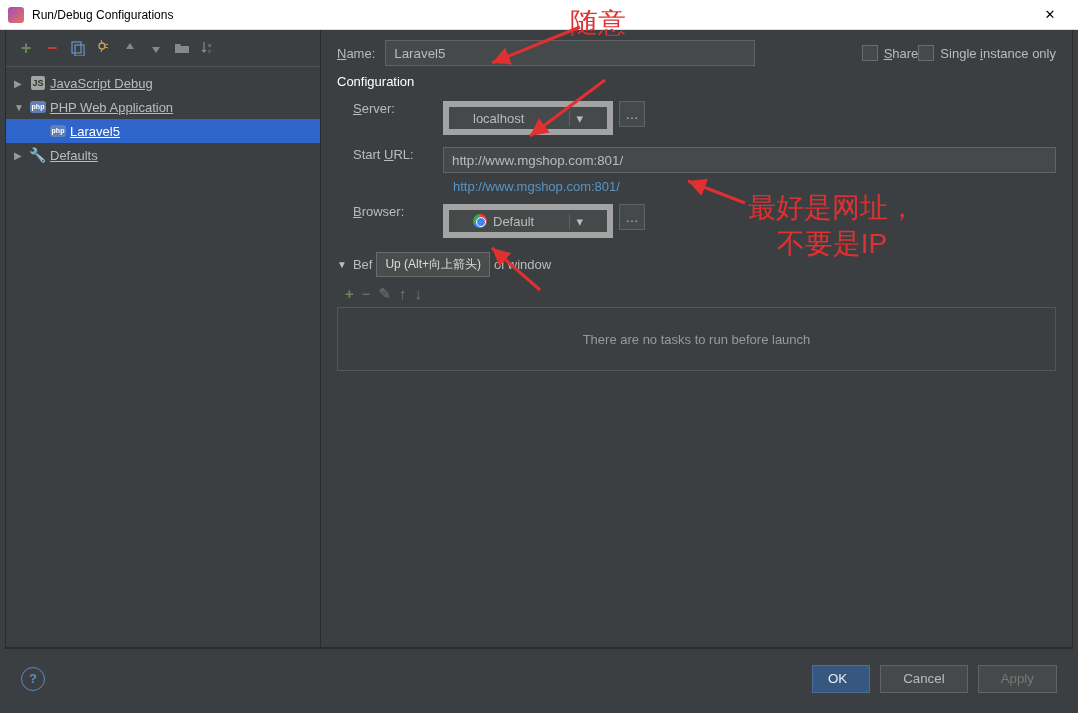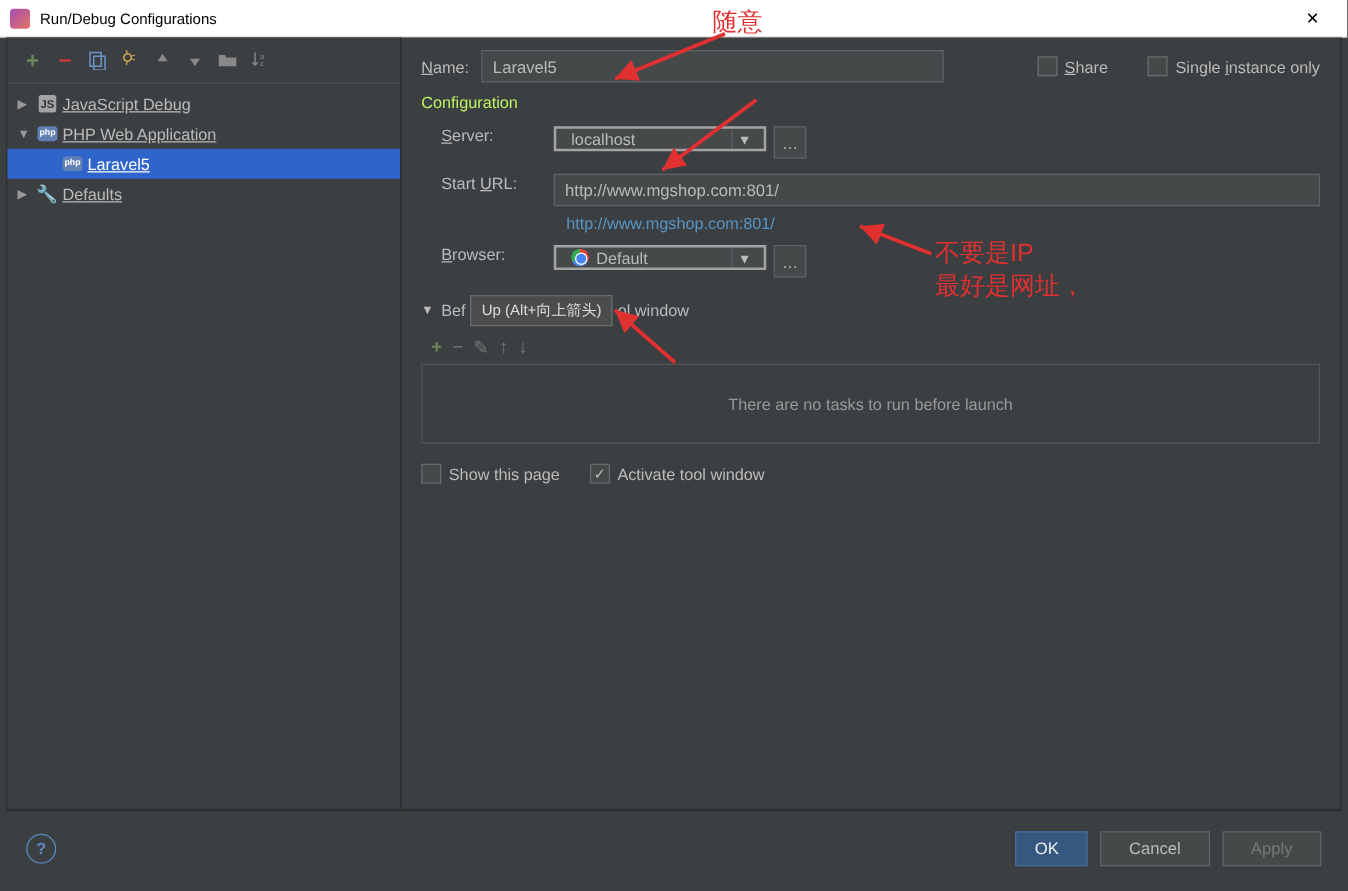--- a/index.html
+++ b/index.html
@@ -119,38 +119,38 @@
   display: inline-block;
   margin-right: 6px;
   vertical-align: middle;
 }
 .checkbox.checked::after {
   content: "✓"; color: #bbb; font-size: 12px;
   display: block; text-align: center; line-height: 14px;
 }
 
 .section-title {
-  color: #bef264; margin: 8px 0 12px 0;
+  color: #ffffff; margin: 8px 0 12px 0;
 }
 .form-row {
   display: flex; align-items: flex-start;
   margin-bottom: 12px;
 }
 .form-row .flabel {
   width: 90px; text-align: left;
   color: #bbb;
 }
 .form-row .flabel .u { text-decoration: underline; }
 .select {
   background: #45494a;
-  border: 2px solid #a3a3a3;
-  color: #bbb;
-  height: 20px;
+  border: 6px solid #a3a3a3;
+  color: #bbb;
+  height: 34px;
   display: flex; align-items: center;
-  padding: 0 12px;
+  padding: 0 24px;
 }
 .select .dd-arrow {
   border-left: 1px solid #606365;
   padding-left: 6px; margin-left: auto;
   color: #bbb;
 }
 .iconbtn {
   width: 26px; height: 26px;
   background: #45494a;
   border: 1px solid #606365;
@@ -229,23 +229,24 @@
   color: #eee;
   padding-left: 15px;
 }
 .footer button:disabled { color: #777; }
 
 
 .annotation {
   position: absolute;
   color: #e03030;
   font-family: "Microsoft YaHei", SimSun, sans-serif;
-  font-size: 20px;
+  font-size: 28px;
   pointer-events: none;
   z-index: 20;
+  text-align: center;
 }
 svg.arrow-svg {
   position: absolute;
   pointer-events: none;
   z-index: 19;
 }
 .u { text-decoration: underline; }
 
 
 .js-icon { background: #a3a3a3; color: #323330; font-size: 9px; font-weight: bold; width: 14px; height: 14px; text-align: center; line-height: 14px; border-radius: 2px; }
@@ -339,21 +340,21 @@
         <span class="cfg-icon wrench-icon">🔧</span>
         <span class="label">Defaults</span>
       </div>
     </div>
   </div>
 
   <div class="right-panel">
     <div class="row">
       <span class="lbl"><span class="u">N</span>ame:</span>
       <input class="input-text" style="width: 370px;" value="Laravel5">
-      <div style="margin-left:auto; display:flex; align-items:center; gap:32px;">
+      <div style="margin-left:auto; display:flex; align-items:center; gap:0;">
         <label style="display:flex;align-items:center;cursor:pointer;">
           <span class="checkbox"></span>
           <span><span class="u">S</span>hare</span>
         </label>
         <label style="display:flex;align-items:center;cursor:pointer;">
           <span class="checkbox"></span>
           <span>Single <span class="u">i</span>nstance only</span>
         </label>
       </div>
     </div>
@@ -399,46 +400,36 @@
       <span class="m-btn">−</span>
       <span class="m-btn">✎</span>
       <span class="m-btn">↑</span>
       <span class="m-btn">↓</span>
     </div>
 
     <div class="task-box">
       <span>There are no tasks to run before launch</span>
     </div>
 
-    <div class="bottom-checks">
-      <label style="display:flex;align-items:center;cursor:pointer;">
-        <span class="checkbox"></span>
-        <span>Show this page</span>
-      </label>
-      <label style="display:flex;align-items:center;cursor:pointer;">
-        <span class="checkbox checked"></span>
-        <span>Activate tool window</span>
-      </label>
-    </div>
   </div>
 </div>
 
 <div class="footer">
   <div class="help">?</div>
   <div class="btns">
     <button class="primary">OK</button>
     <button>Cancel</button>
     <button disabled="">Apply</button>
   </div>
 </div>
 
 <div class="annotation" style="top:4px; left:570px;">随意</div>
 <div class="annotation" style="top:190px; left:748px; line-height:1.3;">
+  <div>最好是网址，</div>
   <div>不要是IP</div>
-  <div>最好是网址，</div>
 </div>
 
 <svg class="arrow-svg" style="top:25px; left:480px;" width="120" height="50">
   <defs>
       <marker id="ah1" markerWidth="8" markerHeight="8" refX="6" refY="3" orient="auto">
         <path d="M0,0 L6,3 L0,6 Z" fill="#e03030"></path>
       </marker>
     </defs>
   <line x1="100" y1="2" x2="12" y2="38" stroke="#e03030" stroke-width="3" marker-end="url(#ah1)"></line>
 </svg>

